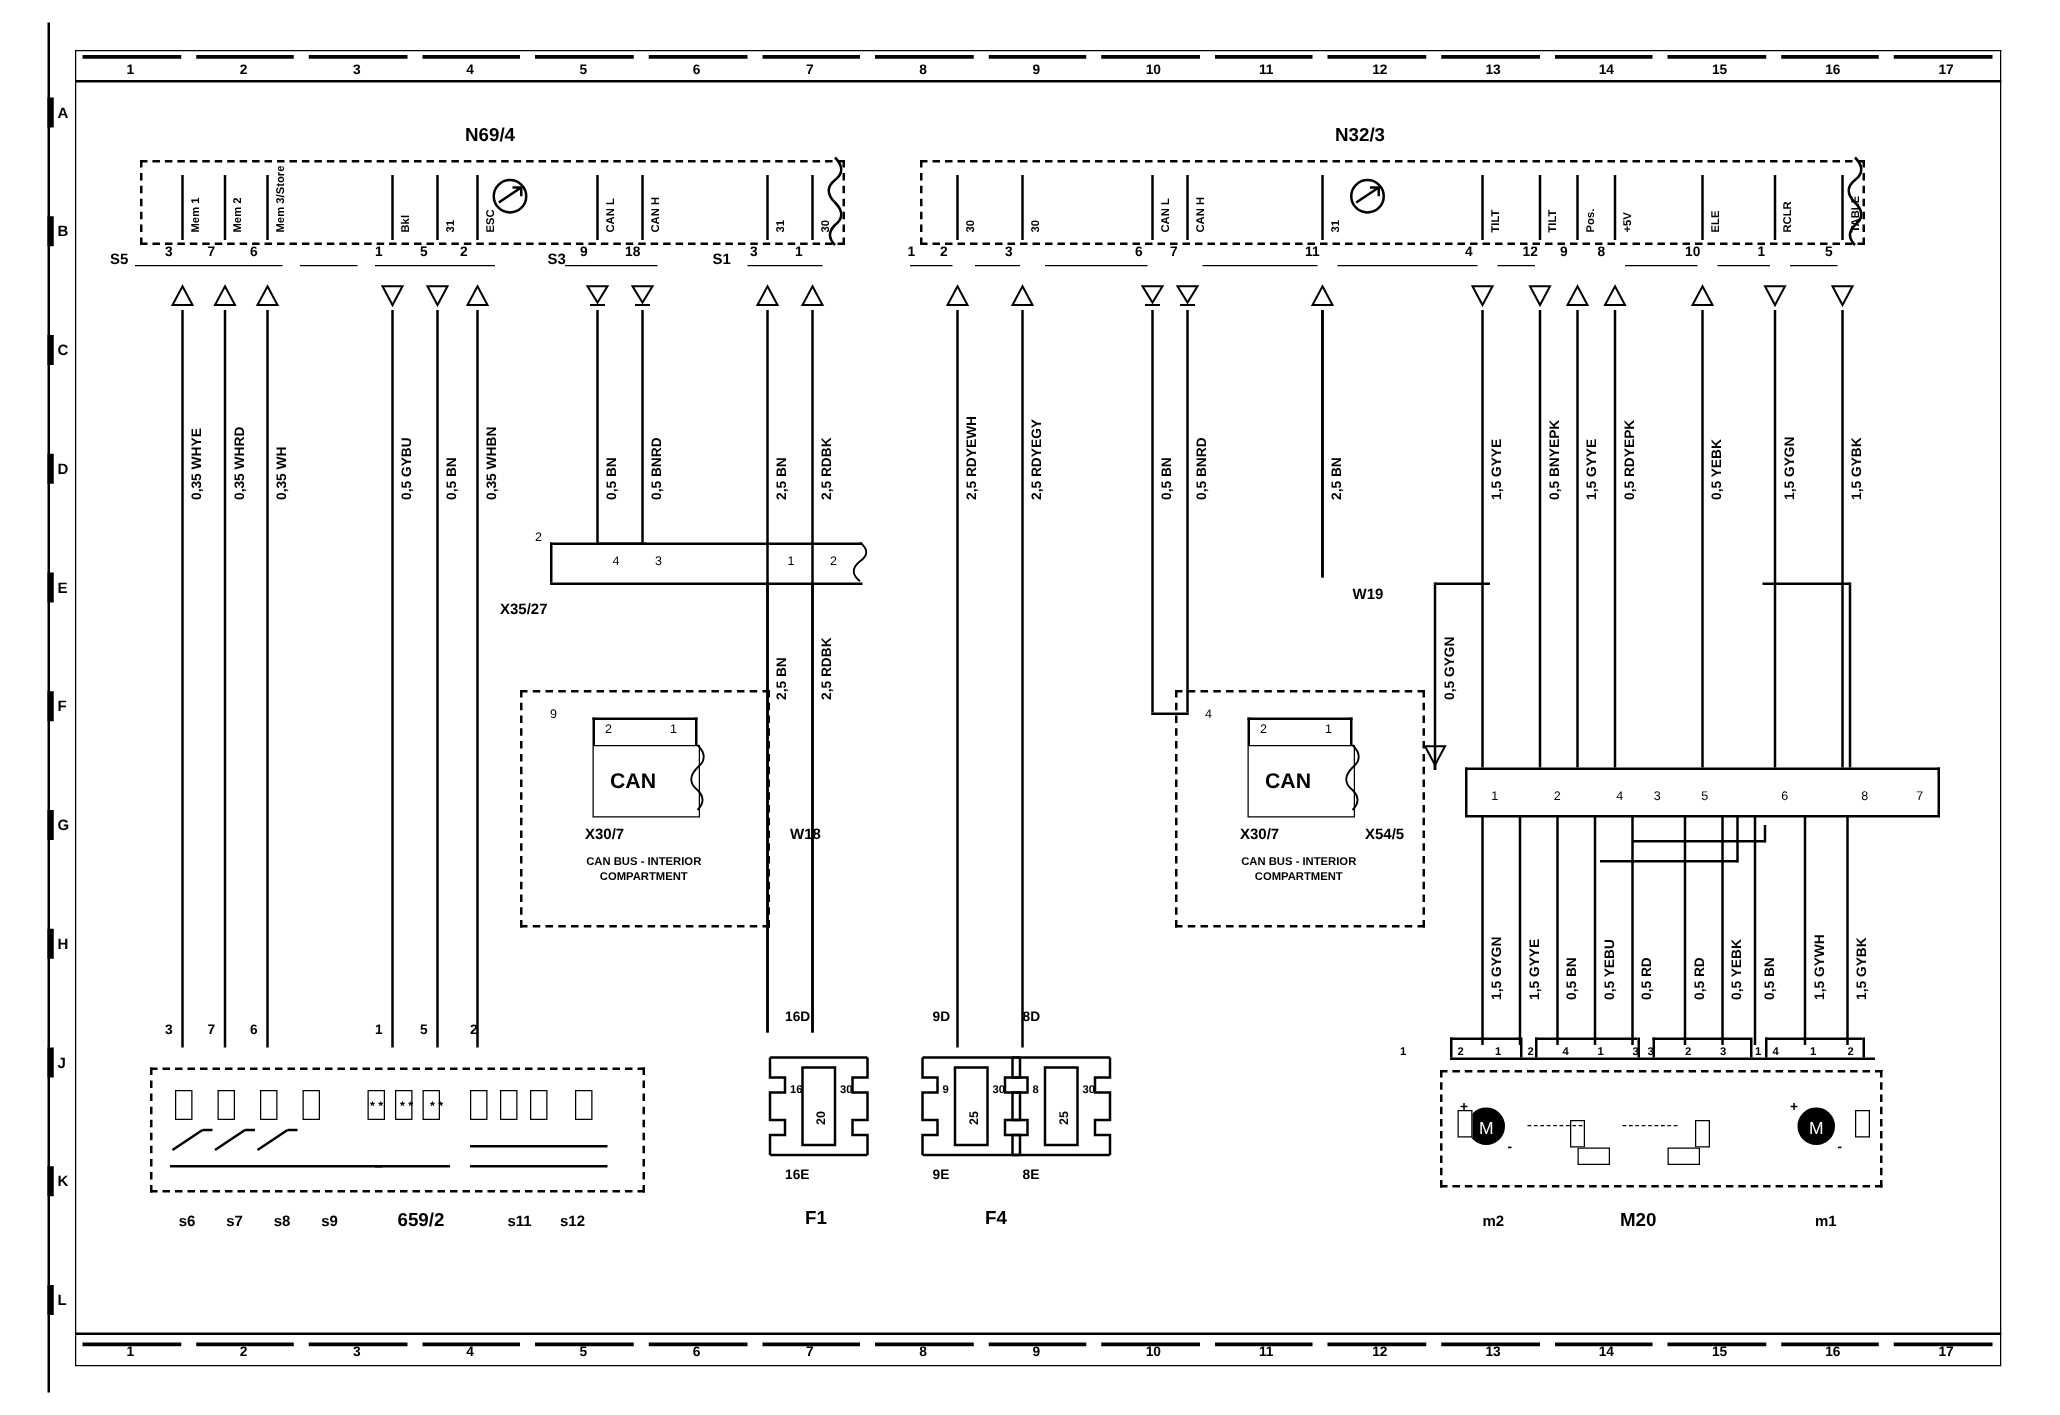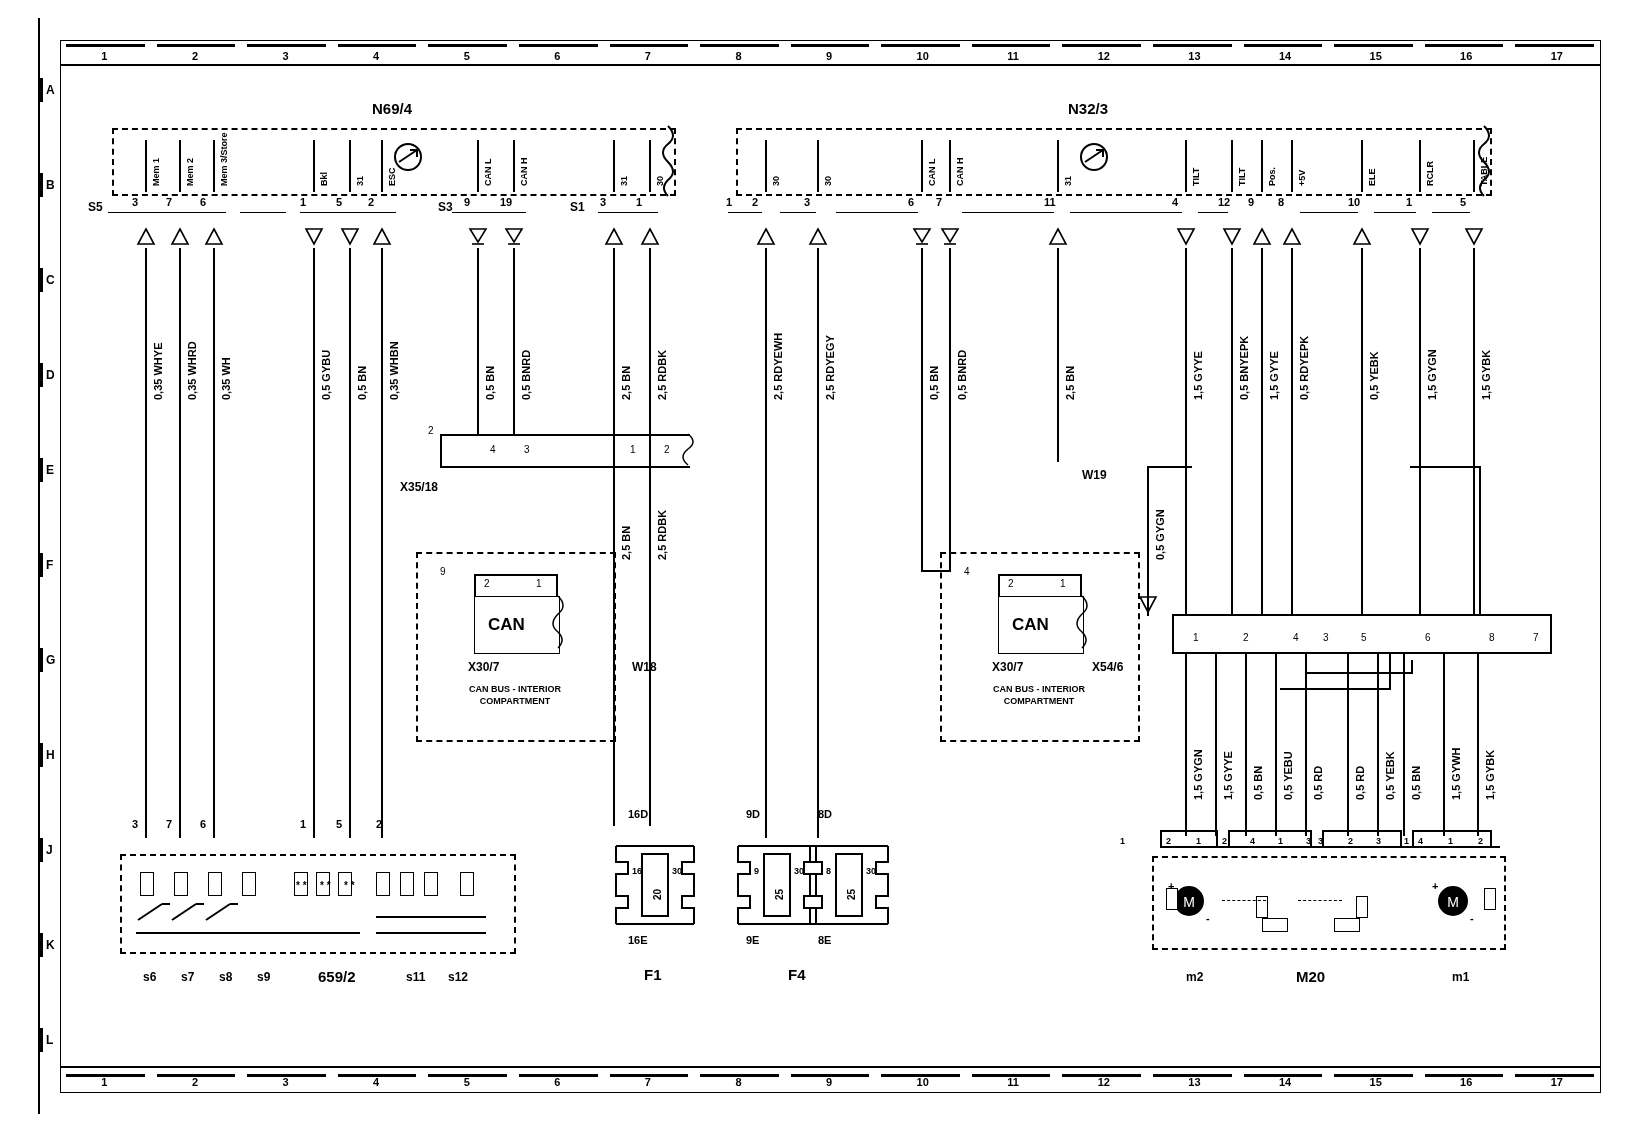--- a/index.html
+++ b/index.html
@@ -151,21 +151,21 @@
   </svg>
   <svg style="left:1078px;top:142px;width:32px;height:30px;">
     <circle cx="16" cy="15" r="13" stroke="#000" stroke-width="2" fill="none"></circle>
     <path d="M7,20 L25,8 M18,8 L25,8 L25,15" stroke="#000" stroke-width="2" fill="none"></path>
   </svg>
 
   <div class="t mid" style="left:88px;top:200px;">S5</div>
   <div class="t mid" style="left:438px;top:200px;">S3</div>
   <div class="t mid" style="left:570px;top:200px;">S1</div>
 
-  <div class="t mid" style="left:400px;top:480px;">X35/18</div>
+  <div class="t mid" style="left:400px;top:480px;">X35/27</div>
   <div class="ln h2" style="left:440px;top:434px;width:250px;"></div>
   <div class="ln h2" style="left:440px;top:466px;width:250px;"></div>
   <div class="ln v2" style="left:440px;top:434px;height:32px;"></div>
   <div class="tn" style="left:428px;top:425px;">2</div>
   <div class="tn" style="left:490px;top:444px;">4</div>
   <div class="tn" style="left:524px;top:444px;">3</div>
   <div class="tn" style="left:630px;top:444px;">1</div>
   <div class="tn" style="left:664px;top:444px;">2</div>
   <svg style="left:686px;top:432px;width:24px;height:36px;">
     <path d="M2,2 q10,8 0,15 q-10,8 0,16" stroke="#000" fill="none" stroke-width="1.5"></path>
@@ -203,21 +203,21 @@
   <div class="t sm ctr" style="left:948px;top:684px;width:182px;">CAN BUS - INTERIOR</div>
   <div class="t sm ctr" style="left:948px;top:696px;width:182px;">COMPARTMENT</div>
 
   <div class="t mid" style="left:632px;top:660px;">W18</div>
   <div class="t mid" style="left:1082px;top:468px;">W19</div>
 
   <div class="ln h2" style="left:1172px;top:614px;width:380px;"></div>
   <div class="ln h2" style="left:1172px;top:652px;width:380px;"></div>
   <div class="ln v2" style="left:1172px;top:614px;height:38px;"></div>
   <div class="ln v2" style="left:1550px;top:614px;height:38px;"></div>
-  <div class="t mid" style="left:1092px;top:660px;">X54/6</div>
+  <div class="t mid" style="left:1092px;top:660px;">X54/5</div>
   <div class="tn" style="left:1193px;top:632px;">1</div>
   <div class="tn" style="left:1243px;top:632px;">2</div>
   <div class="tn" style="left:1293px;top:632px;">4</div>
   <div class="tn" style="left:1323px;top:632px;">3</div>
   <div class="tn" style="left:1361px;top:632px;">5</div>
   <div class="tn" style="left:1425px;top:632px;">6</div>
   <div class="tn" style="left:1489px;top:632px;">8</div>
   <div class="tn" style="left:1533px;top:632px;">7</div>
 
   <div class="dash" style="left:120px;top:854px;width:392px;height:96px;"></div>
@@ -296,21 +296,21 @@
       <div class="t rot" style="left:483px;top:186px;font-size:9px;font-weight:bold;">CAN L</div>
       <div class="tn" style="left:464px;top:196px;font-size:11px;font-weight:bold;">9</div>
       <svg style="left:469px;top:228px;width:18px;height:22px;">
         <path d="M1,1 L17,1 L9,14 Z" stroke="#000" stroke-width="1.6" fill="none"></path>
         <path d="M3,16 L15,16" stroke="#000" stroke-width="1.6"></path>
       </svg>
       <div class="ln" style="left:477px;top:248px;height:186px;width:2px;"></div>
       <div class="t rot" style="left:484px;top:400px;font-size:11px;font-weight:bold;">0,5 BN</div>
       <div class="ln" style="left:513px;top:140px;height:52px;width:2px;"></div>
       <div class="t rot" style="left:519px;top:186px;font-size:9px;font-weight:bold;">CAN H</div>
-      <div class="tn" style="left:500px;top:196px;font-size:11px;font-weight:bold;">19</div>
+      <div class="tn" style="left:500px;top:196px;font-size:11px;font-weight:bold;">18</div>
       <svg style="left:505px;top:228px;width:18px;height:22px;">
         <path d="M1,1 L17,1 L9,14 Z" stroke="#000" stroke-width="1.6" fill="none"></path>
         <path d="M3,16 L15,16" stroke="#000" stroke-width="1.6"></path>
       </svg>
       <div class="ln" style="left:513px;top:248px;height:186px;width:2px;"></div>
       <div class="t rot" style="left:520px;top:400px;font-size:11px;font-weight:bold;">0,5 BNRD</div>
       <div class="ln" style="left:613px;top:140px;height:52px;width:2px;"></div>
       <div class="t rot" style="left:619px;top:186px;font-size:9px;font-weight:bold;">31</div>
       <div class="tn" style="left:600px;top:196px;font-size:11px;font-weight:bold;">3</div>
       <svg style="left:605px;top:228px;width:18px;height:18px;">

